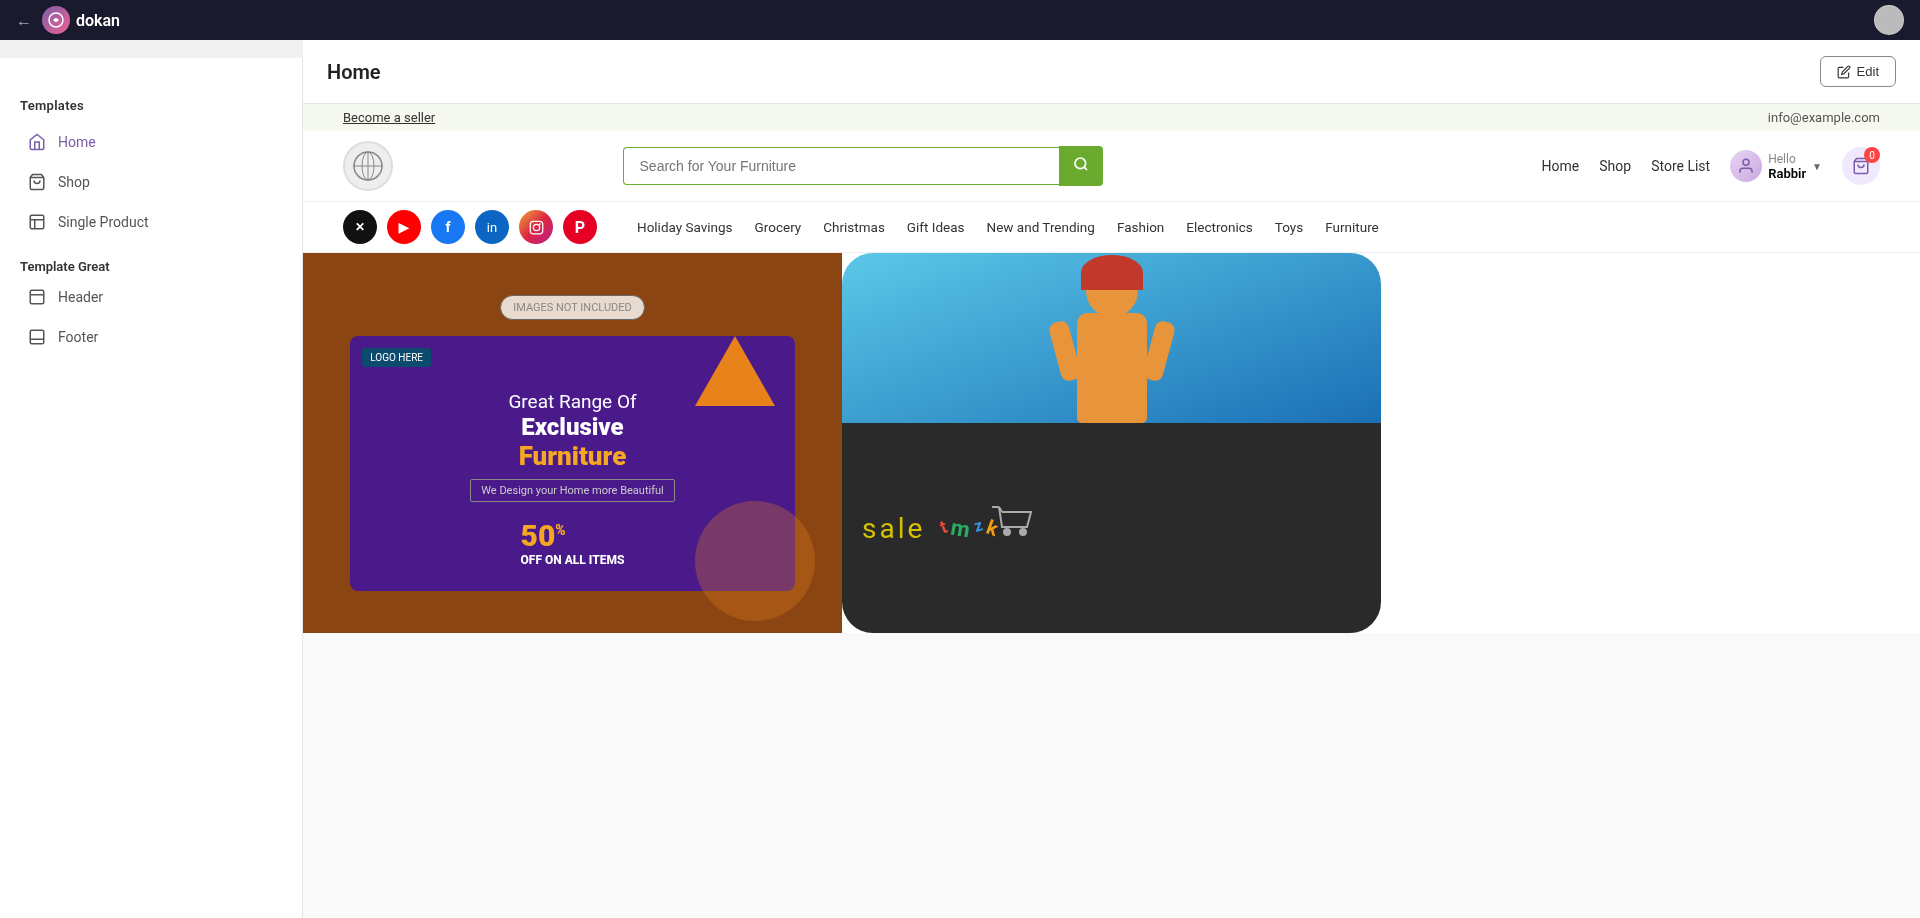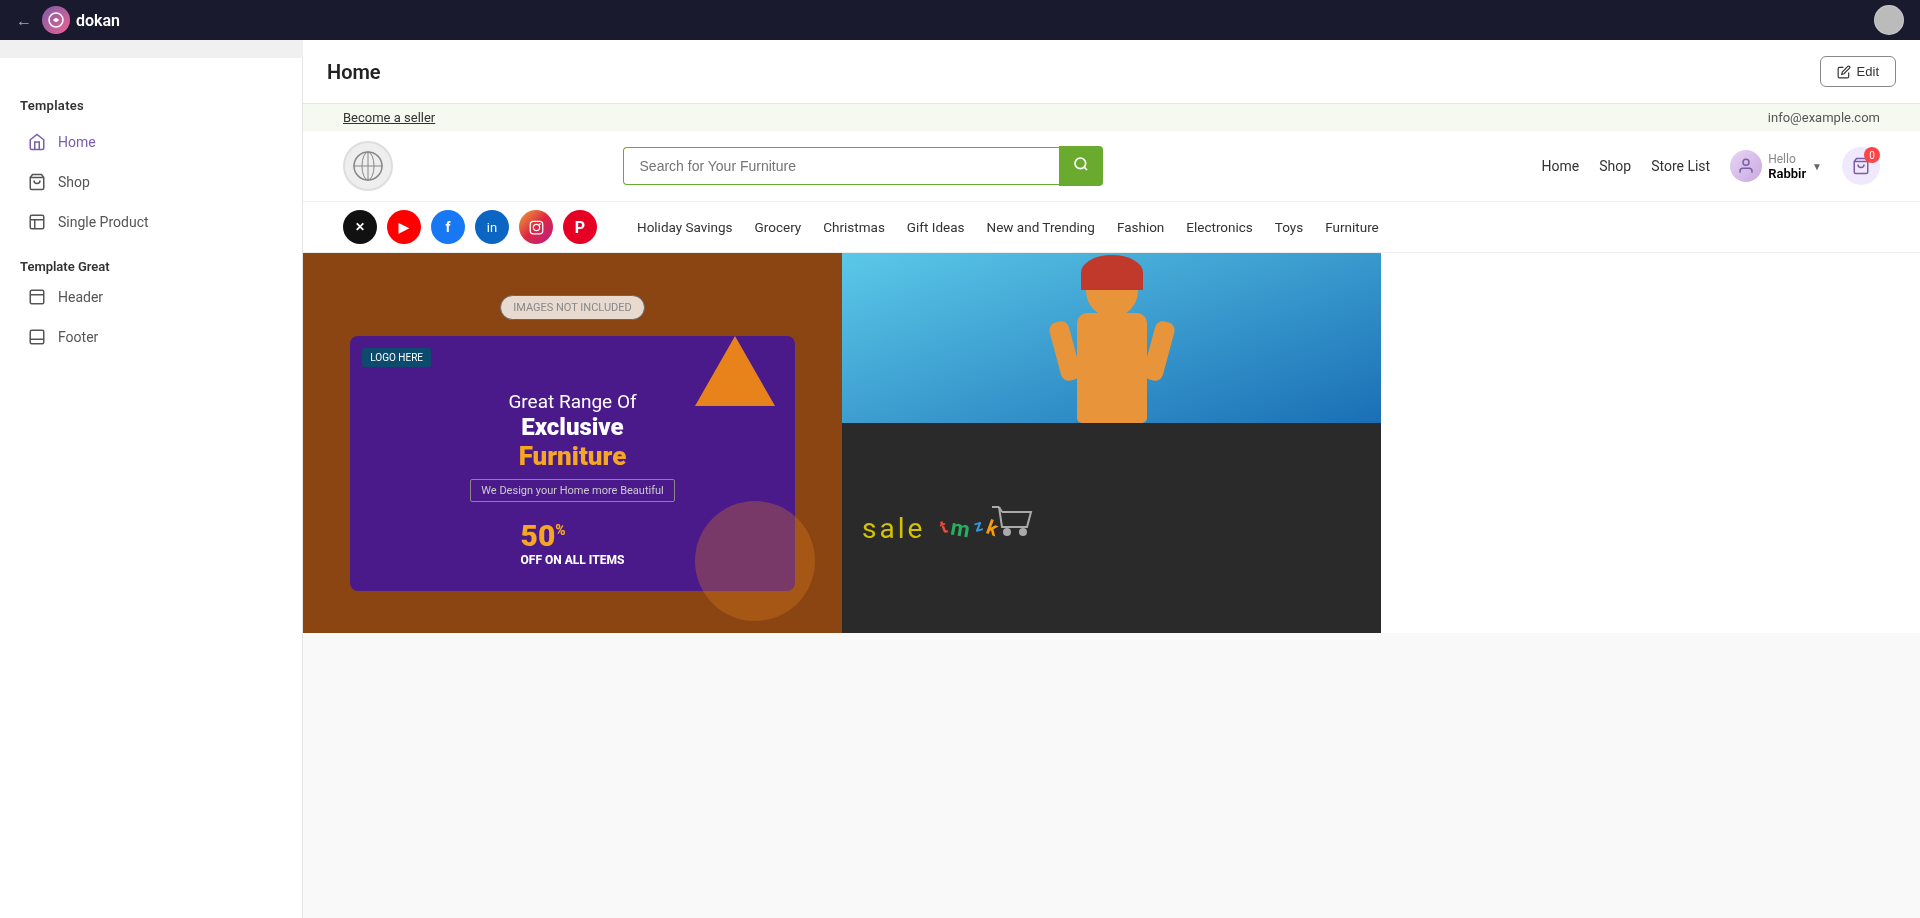--- a/index.html
+++ b/index.html
@@ -329,21 +329,21 @@
             <div class="banner1-subtitle" style="color:#ccc;font-size:11px;margin-top:8px;padding:4px 10px;border:1px solid #888;border-radius:2px;">We Design your Home more Beautiful</div>
             <div class="banner1-discount">
               <span style="color:#f5a623;font-size:30px;font-weight:900;">50<sup style="font-size:14px;">%</sup></span>
               <span style="color:white;font-size:12px;display:block;">OFF ON ALL ITEMS</span>
             </div>
             <div class="circle-deco"></div>
           </div>
         </div>
       </div>
 
-      <div class="banner banner-2" style="display:flex;">
+      <div class="banner banner-2" style="display:flex;border-radius:31px;">
 
         <div class="banner-2a" style="background:linear-gradient(160deg,#5bc8e8,#1a6fb5);flex:1;position:relative;overflow:hidden;">
           <div style="position:absolute;bottom:0;left:50%;transform:translateX(-50%);width:140px;height:175px;">
 
             <div style="position:absolute;bottom:0;left:50%;transform:translateX(-50%);width:100%;display:flex;flex-direction:column;align-items:center;">
               <div style="width:52px;height:52px;background:#e8943a;border-radius:50%;margin-bottom:-4px;position:relative;">
                 <div style="position:absolute;top:-10px;left:-5px;width:62px;height:35px;background:#c0392b;border-radius:50% 50% 0 0;"></div>
               </div>
               <div style="width:70px;height:110px;background:#e8943a;border-radius:10px 10px 5px 5px;position:relative;">
                 <div style="position:absolute;top:8px;right:-22px;width:20px;height:60px;background:#e8943a;border-radius:8px;transform:rotate(15deg);"></div>

